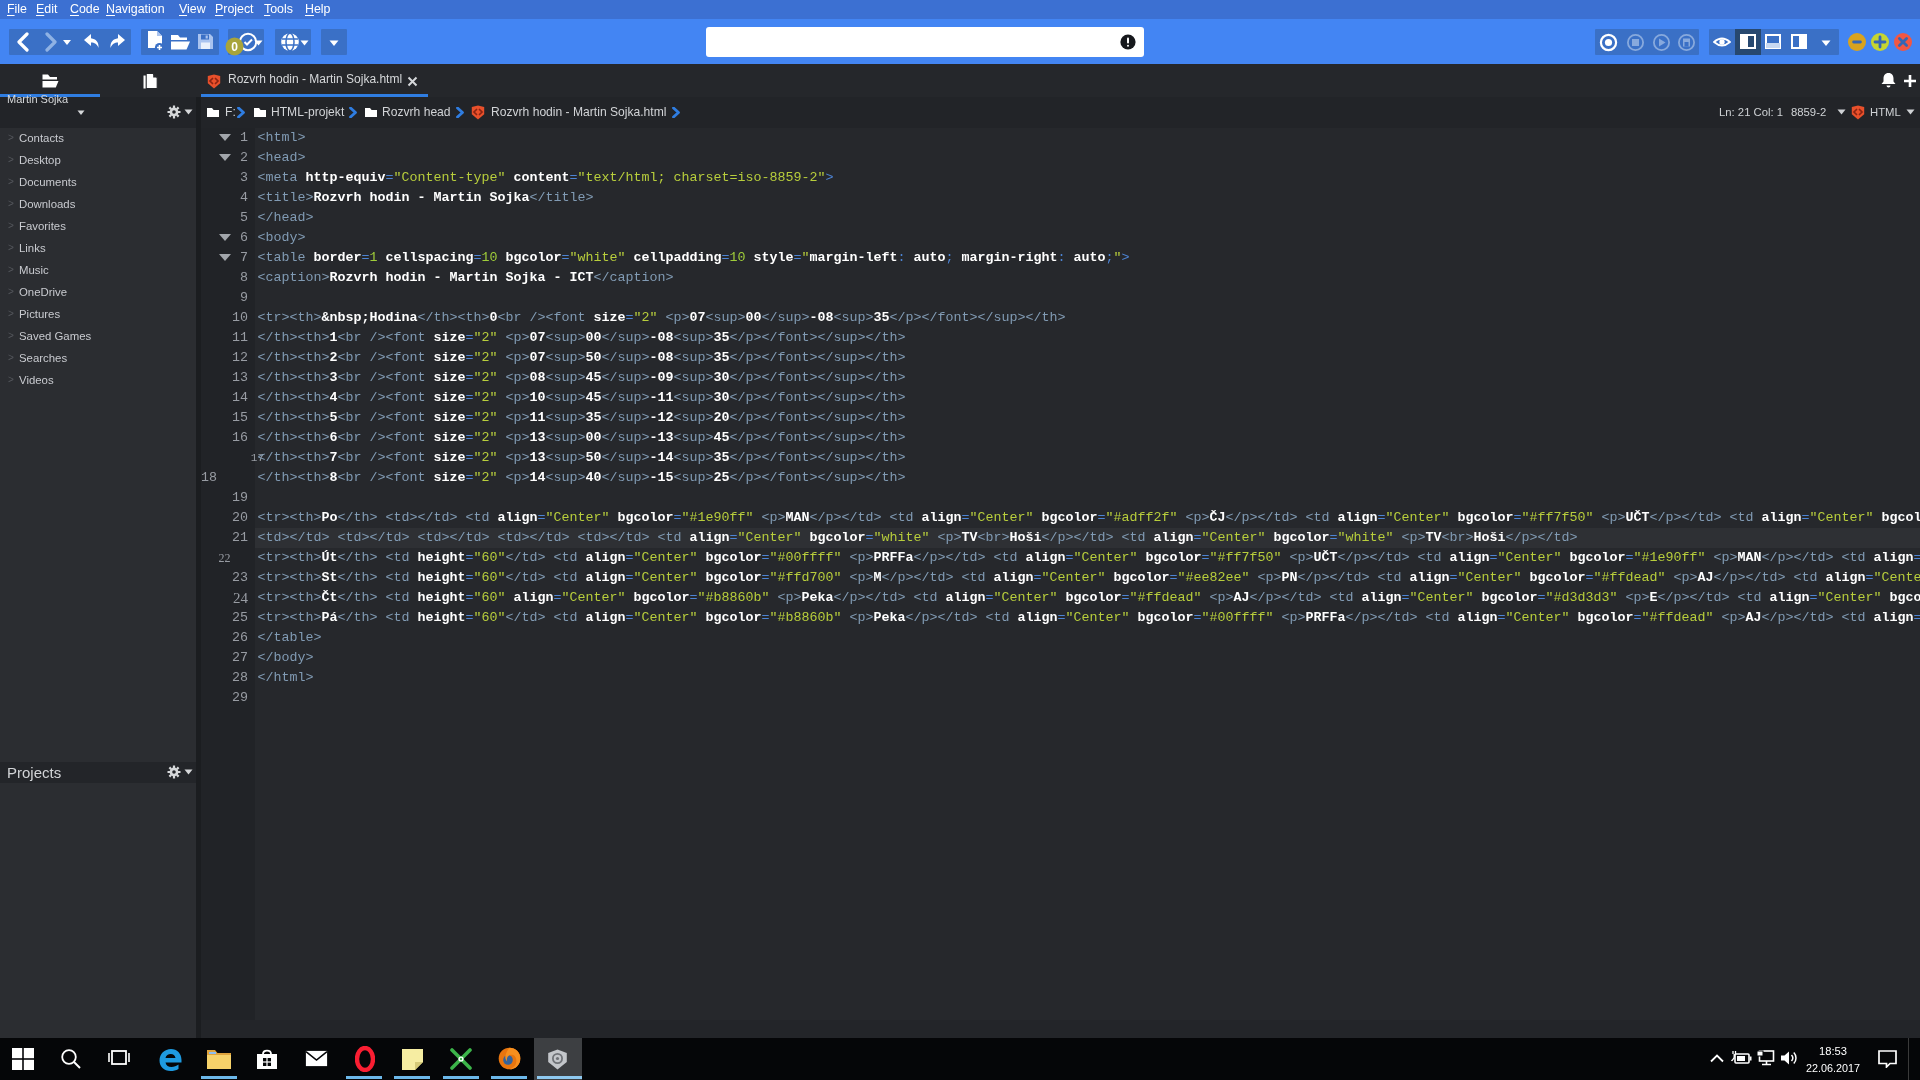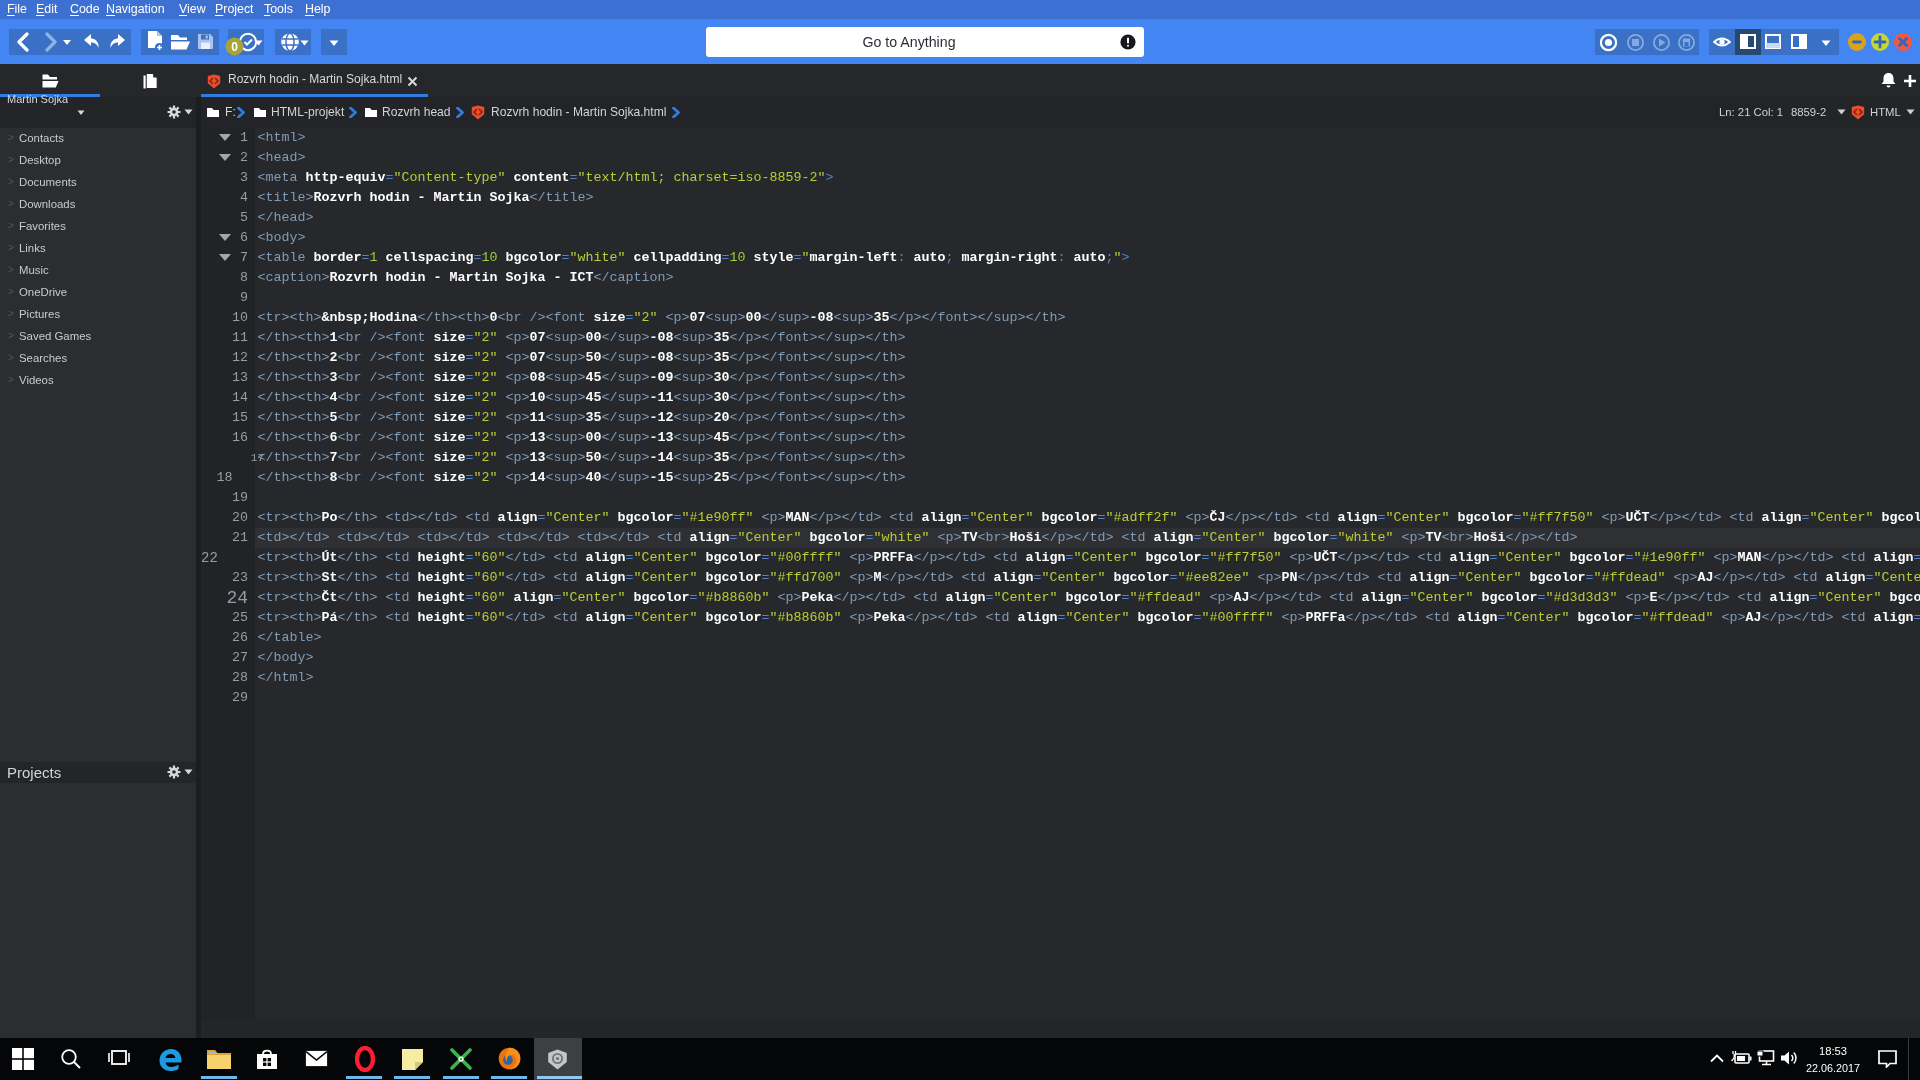--- a/index.html
+++ b/index.html
@@ -98,21 +98,20 @@
       <ellipse cx="10" cy="10" rx="4" ry="8.8" fill="none" stroke="#3a70c6" stroke-width="1.5"></ellipse>
       <path d="M1.8 7 H18.2 M1.8 13 H18.2" stroke="#3a70c6" stroke-width="1.5" fill="none"></path>
     </svg>
     <svg class="abs" style="left:300px;top:40px" width="9" height="7" viewBox="0 0 9 7">
       <path d="M0.5 0.5 L4.5 5.5 L8.5 0.5 z" fill="#ffffff"></path>
     </svg>
     <svg class="abs" style="left:329px;top:40px" width="10" height="8" viewBox="0 0 10 8">
       <path d="M0.5 0.5 L5 6 L9.5 0.5 z" fill="#ffffff"></path>
     </svg>
     <div class="abs" style="left:706px;top:27px;width:438px;height:30px;background:#fff;border-radius:3px"></div>
-    <div class="abs" style="left:690px;top:27px;width:438px;height:30px;line-height:30px;text-align:center;color:#2a2e36;font-size:14.2px">Go to Anything</div>
     <svg class="abs" style="left:1120px;top:34px" width="16" height="16" viewBox="0 0 16 16">
       <circle cx="8" cy="8" r="7.6" fill="#16181c"></circle>
       <rect x="7" y="3.4" width="2" height="6" rx="1" fill="#fff"></rect>
       <rect x="7" y="10.8" width="2" height="2" rx="1" fill="#fff"></rect>
     </svg>
     <svg class="abs" style="left:1599px;top:33px" width="19" height="19" viewBox="0 0 19 19">
       <circle cx="9.5" cy="9.5" r="7.6" fill="none" stroke="#ffffff" stroke-width="2.2"></circle>
       <circle cx="9.5" cy="9.5" r="3.6" fill="#ffffff"></circle>
     </svg>
     <svg class="abs" style="left:1626px;top:33px" width="19" height="19" viewBox="0 0 19 19">
@@ -314,32 +313,32 @@
       <div class="abs" style="left:0;top:240px;width:47px;text-align:right;color:#989ca3;font-family:'Liberation Mono',monospace;font-size:13.3333px;line-height:20px">13</div>
       <div class="abs code" style="left:56.5px;top:240px"><i class="t">&lt;/th&gt;&lt;th&gt;</i><i class="x">3</i><i class="t">&lt;br</i><i class="x"> </i><i class="t">/&gt;&lt;font</i><i class="x"> </i><i class="a">size</i><i class="p">=</i><i class="s">"2"</i><i class="x"> </i><i class="t">&lt;p&gt;</i><i class="x">08</i><i class="t">&lt;sup&gt;</i><i class="x">45</i><i class="t">&lt;/sup&gt;</i><i class="x">-09</i><i class="t">&lt;sup&gt;</i><i class="x">30</i><i class="t">&lt;/p&gt;&lt;/font&gt;&lt;/sup&gt;&lt;/th&gt;</i></div>
       <div class="abs" style="left:0;top:260px;width:47px;text-align:right;color:#989ca3;font-family:'Liberation Mono',monospace;font-size:13.3333px;line-height:20px">14</div>
       <div class="abs code" style="left:56.5px;top:260px"><i class="t">&lt;/th&gt;&lt;th&gt;</i><i class="x">4</i><i class="t">&lt;br</i><i class="x"> </i><i class="t">/&gt;&lt;font</i><i class="x"> </i><i class="a">size</i><i class="p">=</i><i class="s">"2"</i><i class="x"> </i><i class="t">&lt;p&gt;</i><i class="x">10</i><i class="t">&lt;sup&gt;</i><i class="x">45</i><i class="t">&lt;/sup&gt;</i><i class="x">-11</i><i class="t">&lt;sup&gt;</i><i class="x">30</i><i class="t">&lt;/p&gt;&lt;/font&gt;&lt;/sup&gt;&lt;/th&gt;</i></div>
       <div class="abs" style="left:0;top:280px;width:47px;text-align:right;color:#989ca3;font-family:'Liberation Mono',monospace;font-size:13.3333px;line-height:20px">15</div>
       <div class="abs code" style="left:56.5px;top:280px"><i class="t">&lt;/th&gt;&lt;th&gt;</i><i class="x">5</i><i class="t">&lt;br</i><i class="x"> </i><i class="t">/&gt;&lt;font</i><i class="x"> </i><i class="a">size</i><i class="p">=</i><i class="s">"2"</i><i class="x"> </i><i class="t">&lt;p&gt;</i><i class="x">11</i><i class="t">&lt;sup&gt;</i><i class="x">35</i><i class="t">&lt;/sup&gt;</i><i class="x">-12</i><i class="t">&lt;sup&gt;</i><i class="x">20</i><i class="t">&lt;/p&gt;&lt;/font&gt;&lt;/sup&gt;&lt;/th&gt;</i></div>
       <div class="abs" style="left:0;top:300px;width:47px;text-align:right;color:#989ca3;font-family:'Liberation Mono',monospace;font-size:13.3333px;line-height:20px">16</div>
       <div class="abs code" style="left:56.5px;top:300px"><i class="t">&lt;/th&gt;&lt;th&gt;</i><i class="x">6</i><i class="t">&lt;br</i><i class="x"> </i><i class="t">/&gt;&lt;font</i><i class="x"> </i><i class="a">size</i><i class="p">=</i><i class="s">"2"</i><i class="x"> </i><i class="t">&lt;p&gt;</i><i class="x">13</i><i class="t">&lt;sup&gt;</i><i class="x">00</i><i class="t">&lt;/sup&gt;</i><i class="x">-13</i><i class="t">&lt;sup&gt;</i><i class="x">45</i><i class="t">&lt;/p&gt;&lt;/font&gt;&lt;/sup&gt;&lt;/th&gt;</i></div>
       <div class="abs" style="left:16px;top:320px;width:47px;text-align:right;color:#989ca3;font-family:'Liberation Mono',monospace;font-size:11px;line-height:20px">17</div>
       <div class="abs code" style="left:56.5px;top:320px"><i class="t">&lt;/th&gt;&lt;th&gt;</i><i class="x">7</i><i class="t">&lt;br</i><i class="x"> </i><i class="t">/&gt;&lt;font</i><i class="x"> </i><i class="a">size</i><i class="p">=</i><i class="s">"2"</i><i class="x"> </i><i class="t">&lt;p&gt;</i><i class="x">13</i><i class="t">&lt;sup&gt;</i><i class="x">50</i><i class="t">&lt;/sup&gt;</i><i class="x">-14</i><i class="t">&lt;sup&gt;</i><i class="x">35</i><i class="t">&lt;/p&gt;&lt;/font&gt;&lt;/sup&gt;&lt;/th&gt;</i></div>
-      <div class="abs" style="left:0;top:340px;width:47px;text-align:center;color:#989ca3;font-family:'Liberation Mono',monospace;font-size:13.3333px;line-height:20px">18</div>
+      <div class="abs" style="left:0;top:340px;width:47px;text-align:left;color:#989ca3;font-family:'Liberation Mono',monospace;font-size:13.3333px;line-height:20px">18</div>
       <div class="abs code" style="left:56.5px;top:340px"><i class="t">&lt;/th&gt;&lt;th&gt;</i><i class="x">8</i><i class="t">&lt;br</i><i class="x"> </i><i class="t">/&gt;&lt;font</i><i class="x"> </i><i class="a">size</i><i class="p">=</i><i class="s">"2"</i><i class="x"> </i><i class="t">&lt;p&gt;</i><i class="x">14</i><i class="t">&lt;sup&gt;</i><i class="x">40</i><i class="t">&lt;/sup&gt;</i><i class="x">-15</i><i class="t">&lt;sup&gt;</i><i class="x">25</i><i class="t">&lt;/p&gt;&lt;/font&gt;&lt;/sup&gt;&lt;/th&gt;</i></div>
       <div class="abs" style="left:0;top:360px;width:47px;text-align:right;color:#989ca3;font-family:'Liberation Mono',monospace;font-size:13.3333px;line-height:20px">19</div>
       <div class="abs" style="left:0;top:380px;width:47px;text-align:right;color:#989ca3;font-family:'Liberation Mono',monospace;font-size:13.3333px;line-height:20px">20</div>
       <div class="abs code" style="left:56.5px;top:380px"><i class="t">&lt;tr&gt;&lt;th&gt;</i><i class="x">Po</i><i class="t">&lt;/th&gt;</i><i class="x"> </i><i class="t">&lt;td&gt;&lt;/td&gt;</i><i class="x"> </i><i class="t">&lt;td</i><i class="x"> </i><i class="a">align</i><i class="p">=</i><i class="s">"Center"</i><i class="x"> </i><i class="a">bgcolor</i><i class="p">=</i><i class="s">"#1e90ff"</i><i class="x"> </i><i class="t">&lt;p&gt;</i><i class="x">MAN</i><i class="t">&lt;/p&gt;&lt;/td&gt;</i><i class="x"> </i><i class="t">&lt;td</i><i class="x"> </i><i class="a">align</i><i class="p">=</i><i class="s">"Center"</i><i class="x"> </i><i class="a">bgcolor</i><i class="p">=</i><i class="s">"#adff2f"</i><i class="x"> </i><i class="t">&lt;p&gt;</i><i class="x">ČJ</i><i class="t">&lt;/p&gt;&lt;/td&gt;</i><i class="x"> </i><i class="t">&lt;td</i><i class="x"> </i><i class="a">align</i><i class="p">=</i><i class="s">"Center"</i><i class="x"> </i><i class="a">bgcolor</i><i class="p">=</i><i class="s">"#ff7f50"</i><i class="x"> </i><i class="t">&lt;p&gt;</i><i class="x">UČT</i><i class="t">&lt;/p&gt;&lt;/td&gt;</i><i class="x"> </i><i class="t">&lt;td</i><i class="x"> </i><i class="a">align</i><i class="p">=</i><i class="s">"Center"</i><i class="x"> </i><i class="a">bgcolor</i></div>
       <div class="abs" style="left:0;top:400px;width:47px;text-align:right;color:#989ca3;font-family:'Liberation Mono',monospace;font-size:13.3333px;line-height:20px">21</div>
       <div class="abs code" style="left:56.5px;top:400px"><i class="t">&lt;td&gt;&lt;/td&gt;</i><i class="x"> </i><i class="t">&lt;td&gt;&lt;/td&gt;</i><i class="x"> </i><i class="t">&lt;td&gt;&lt;/td&gt;</i><i class="x"> </i><i class="t">&lt;td&gt;&lt;/td&gt;</i><i class="x"> </i><i class="t">&lt;td&gt;&lt;/td&gt;</i><i class="x"> </i><i class="t">&lt;td</i><i class="x"> </i><i class="a">align</i><i class="p">=</i><i class="s">"Center"</i><i class="x"> </i><i class="a">bgcolor</i><i class="p">=</i><i class="s">"white"</i><i class="x"> </i><i class="t">&lt;p&gt;</i><i class="x">TV</i><i class="t">&lt;br&gt;</i><i class="x">Hoši</i><i class="t">&lt;/p&gt;&lt;/td&gt;</i><i class="x"> </i><i class="t">&lt;td</i><i class="x"> </i><i class="a">align</i><i class="p">=</i><i class="s">"Center"</i><i class="x"> </i><i class="a">bgcolor</i><i class="p">=</i><i class="s">"white"</i><i class="x"> </i><i class="t">&lt;p&gt;</i><i class="x">TV</i><i class="t">&lt;br&gt;</i><i class="x">Hoši</i><i class="t">&lt;/p&gt;&lt;/td&gt;</i></div>
-      <div class="abs" style="left:0;top:420px;width:47px;text-align:left;color:#989ca3;font-family:Liberation Mono, monospace;font-size:14px;line-height:20px">22</div>
+      <div class="abs" style="left:0;top:420px;width:47px;text-align:center;color:#989ca3;font-family:Liberation Serif, serif;font-size:12px;line-height:20px">22</div>
       <div class="abs code" style="left:56.5px;top:420px"><i class="t">&lt;tr&gt;&lt;th&gt;</i><i class="x">Út</i><i class="t">&lt;/th&gt;</i><i class="x"> </i><i class="t">&lt;td</i><i class="x"> </i><i class="a">height</i><i class="p">=</i><i class="s">"60"</i><i class="t">&lt;/td&gt;</i><i class="x"> </i><i class="t">&lt;td</i><i class="x"> </i><i class="a">align</i><i class="p">=</i><i class="s">"Center"</i><i class="x"> </i><i class="a">bgcolor</i><i class="p">=</i><i class="s">"#00ffff"</i><i class="x"> </i><i class="t">&lt;p&gt;</i><i class="x">PRFFa</i><i class="t">&lt;/p&gt;&lt;/td&gt;</i><i class="x"> </i><i class="t">&lt;td</i><i class="x"> </i><i class="a">align</i><i class="p">=</i><i class="s">"Center"</i><i class="x"> </i><i class="a">bgcolor</i><i class="p">=</i><i class="s">"#ff7f50"</i><i class="x"> </i><i class="t">&lt;p&gt;</i><i class="x">UČT</i><i class="t">&lt;/p&gt;&lt;/td&gt;</i><i class="x"> </i><i class="t">&lt;td</i><i class="x"> </i><i class="a">align</i><i class="p">=</i><i class="s">"Center"</i><i class="x"> </i><i class="a">bgcolor</i><i class="p">=</i><i class="s">"#1e90ff"</i><i class="x"> </i><i class="t">&lt;p&gt;</i><i class="x">MAN</i><i class="t">&lt;/p&gt;&lt;/td&gt;</i><i class="x"> </i><i class="t">&lt;td</i><i class="x"> </i><i class="a">align</i><i class="p">=</i></div>
       <div class="abs" style="left:0;top:440px;width:47px;text-align:right;color:#989ca3;font-family:'Liberation Mono',monospace;font-size:13.3333px;line-height:20px">23</div>
       <div class="abs code" style="left:56.5px;top:440px"><i class="t">&lt;tr&gt;&lt;th&gt;</i><i class="x">St</i><i class="t">&lt;/th&gt;</i><i class="x"> </i><i class="t">&lt;td</i><i class="x"> </i><i class="a">height</i><i class="p">=</i><i class="s">"60"</i><i class="t">&lt;/td&gt;</i><i class="x"> </i><i class="t">&lt;td</i><i class="x"> </i><i class="a">align</i><i class="p">=</i><i class="s">"Center"</i><i class="x"> </i><i class="a">bgcolor</i><i class="p">=</i><i class="s">"#ffd700"</i><i class="x"> </i><i class="t">&lt;p&gt;</i><i class="x">M</i><i class="t">&lt;/p&gt;&lt;/td&gt;</i><i class="x"> </i><i class="t">&lt;td</i><i class="x"> </i><i class="a">align</i><i class="p">=</i><i class="s">"Center"</i><i class="x"> </i><i class="a">bgcolor</i><i class="p">=</i><i class="s">"#ee82ee"</i><i class="x"> </i><i class="t">&lt;p&gt;</i><i class="x">PN</i><i class="t">&lt;/p&gt;&lt;/td&gt;</i><i class="x"> </i><i class="t">&lt;td</i><i class="x"> </i><i class="a">align</i><i class="p">=</i><i class="s">"Center"</i><i class="x"> </i><i class="a">bgcolor</i><i class="p">=</i><i class="s">"#ffdead"</i><i class="x"> </i><i class="t">&lt;p&gt;</i><i class="x">AJ</i><i class="t">&lt;/p&gt;&lt;/td&gt;</i><i class="x"> </i><i class="t">&lt;td</i><i class="x"> </i><i class="a">align</i><i class="p">=</i><i class="s">"Center"</i></div>
-      <div class="abs" style="left:0;top:460px;width:47px;text-align:right;color:#989ca3;font-family:Liberation Mono, monospace;font-size:18px;line-height:20px">24</div>
+      <div class="abs" style="left:0;top:460px;width:47px;text-align:right;color:#989ca3;font-family:Liberation Serif, serif;font-size:15px;line-height:20px">24</div>
       <div class="abs code" style="left:56.5px;top:460px"><i class="t">&lt;tr&gt;&lt;th&gt;</i><i class="x">Čt</i><i class="t">&lt;/th&gt;</i><i class="x"> </i><i class="t">&lt;td</i><i class="x"> </i><i class="a">height</i><i class="p">=</i><i class="s">"60"</i><i class="x"> </i><i class="a">align</i><i class="p">=</i><i class="s">"Center"</i><i class="x"> </i><i class="a">bgcolor</i><i class="p">=</i><i class="s">"#b8860b"</i><i class="x"> </i><i class="t">&lt;p&gt;</i><i class="x">Peka</i><i class="t">&lt;/p&gt;&lt;/td&gt;</i><i class="x"> </i><i class="t">&lt;td</i><i class="x"> </i><i class="a">align</i><i class="p">=</i><i class="s">"Center"</i><i class="x"> </i><i class="a">bgcolor</i><i class="p">=</i><i class="s">"#ffdead"</i><i class="x"> </i><i class="t">&lt;p&gt;</i><i class="x">AJ</i><i class="t">&lt;/p&gt;&lt;/td&gt;</i><i class="x"> </i><i class="t">&lt;td</i><i class="x"> </i><i class="a">align</i><i class="p">=</i><i class="s">"Center"</i><i class="x"> </i><i class="a">bgcolor</i><i class="p">=</i><i class="s">"#d3d3d3"</i><i class="x"> </i><i class="t">&lt;p&gt;</i><i class="x">E</i><i class="t">&lt;/p&gt;&lt;/td&gt;</i><i class="x"> </i><i class="t">&lt;td</i><i class="x"> </i><i class="a">align</i><i class="p">=</i><i class="s">"Center"</i><i class="x"> </i><i class="a">bgcolor</i></div>
       <div class="abs" style="left:0;top:480px;width:47px;text-align:right;color:#989ca3;font-family:'Liberation Mono',monospace;font-size:13.3333px;line-height:20px">25</div>
       <div class="abs code" style="left:56.5px;top:480px"><i class="t">&lt;tr&gt;&lt;th&gt;</i><i class="x">Pá</i><i class="t">&lt;/th&gt;</i><i class="x"> </i><i class="t">&lt;td</i><i class="x"> </i><i class="a">height</i><i class="p">=</i><i class="s">"60"</i><i class="t">&lt;/td&gt;</i><i class="x"> </i><i class="t">&lt;td</i><i class="x"> </i><i class="a">align</i><i class="p">=</i><i class="s">"Center"</i><i class="x"> </i><i class="a">bgcolor</i><i class="p">=</i><i class="s">"#b8860b"</i><i class="x"> </i><i class="t">&lt;p&gt;</i><i class="x">Peka</i><i class="t">&lt;/p&gt;&lt;/td&gt;</i><i class="x"> </i><i class="t">&lt;td</i><i class="x"> </i><i class="a">align</i><i class="p">=</i><i class="s">"Center"</i><i class="x"> </i><i class="a">bgcolor</i><i class="p">=</i><i class="s">"#00ffff"</i><i class="x"> </i><i class="t">&lt;p&gt;</i><i class="x">PRFFa</i><i class="t">&lt;/p&gt;&lt;/td&gt;</i><i class="x"> </i><i class="t">&lt;td</i><i class="x"> </i><i class="a">align</i><i class="p">=</i><i class="s">"Center"</i><i class="x"> </i><i class="a">bgcolor</i><i class="p">=</i><i class="s">"#ffdead"</i><i class="x"> </i><i class="t">&lt;p&gt;</i><i class="x">AJ</i><i class="t">&lt;/p&gt;&lt;/td&gt;</i><i class="x"> </i><i class="t">&lt;td</i><i class="x"> </i><i class="a">align</i><i class="p">=</i></div>
       <div class="abs" style="left:0;top:500px;width:47px;text-align:right;color:#989ca3;font-family:'Liberation Mono',monospace;font-size:13.3333px;line-height:20px">26</div>
       <div class="abs code" style="left:56.5px;top:500px"><i class="t">&lt;/table&gt;</i></div>
       <div class="abs" style="left:0;top:520px;width:47px;text-align:right;color:#989ca3;font-family:'Liberation Mono',monospace;font-size:13.3333px;line-height:20px">27</div>
       <div class="abs code" style="left:56.5px;top:520px"><i class="t">&lt;/body&gt;</i></div>
       <div class="abs" style="left:0;top:540px;width:47px;text-align:right;color:#989ca3;font-family:'Liberation Mono',monospace;font-size:13.3333px;line-height:20px">28</div>
       <div class="abs code" style="left:56.5px;top:540px"><i class="t">&lt;/html&gt;</i></div>
       <div class="abs" style="left:0;top:560px;width:47px;text-align:right;color:#989ca3;font-family:'Liberation Mono',monospace;font-size:13.3333px;line-height:20px">29</div>

